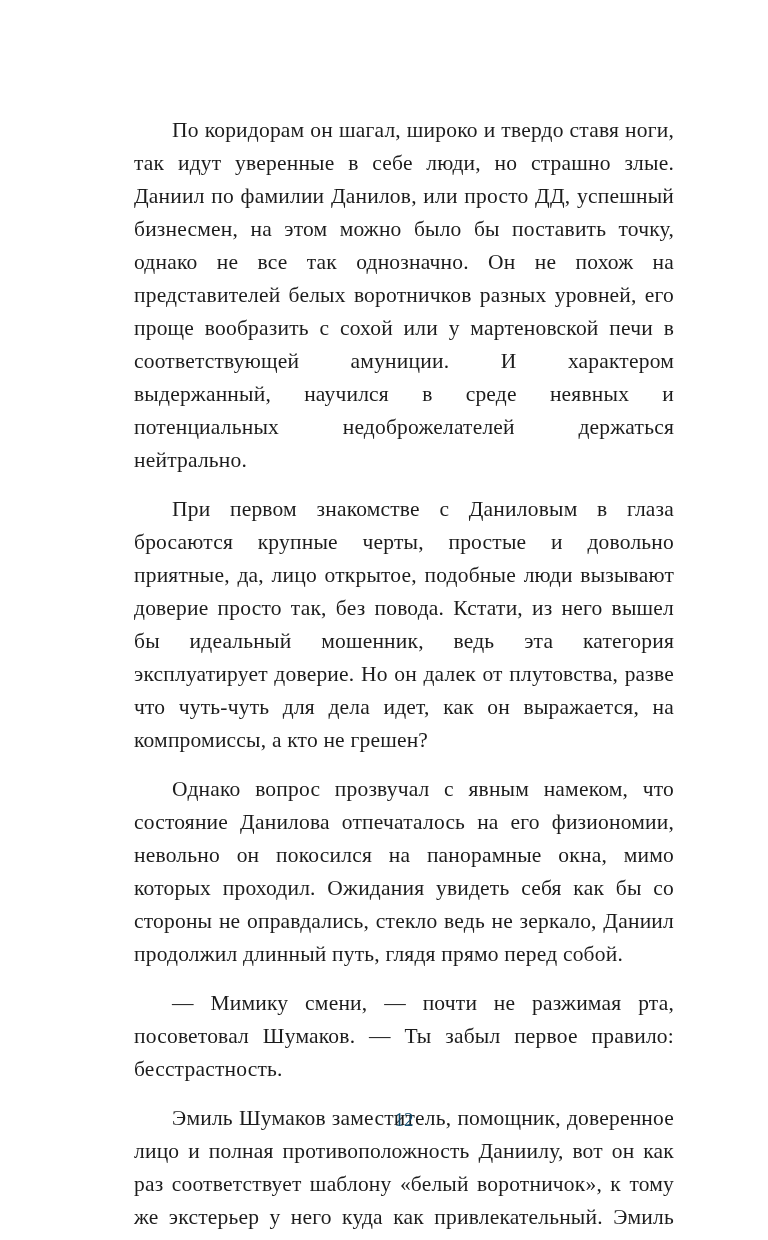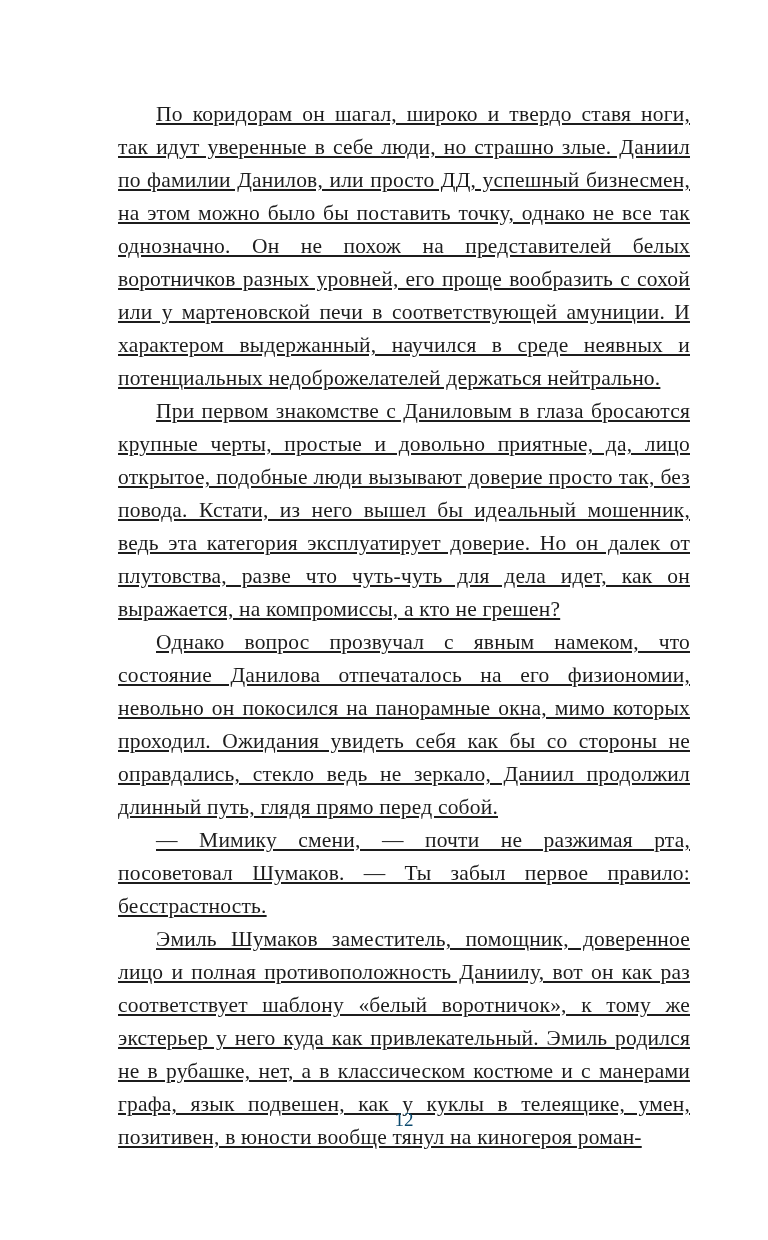--- a/index.html
+++ b/index.html
@@ -19,25 +19,24 @@
   .text-block {
     position: absolute;
     top: 98px;
     left: 118px;
     width: 572px;
     font-size: 21.5px;
     line-height: 33px;
     letter-spacing: 0.2px;
   }
   .para {
-    margin: 0;
+    margin: 16px;
     text-indent: 38px;
     text-align: justify;
     text-justify: inter-word;
-    text-decoration: underline;
   }
   .page-number {
     position: absolute;
     left: 118px;
     width: 572px;
     top: 1108px;
     text-align: center;
     font-size: 19px;
     line-height: 24px;
     color: #0c4a6e;

